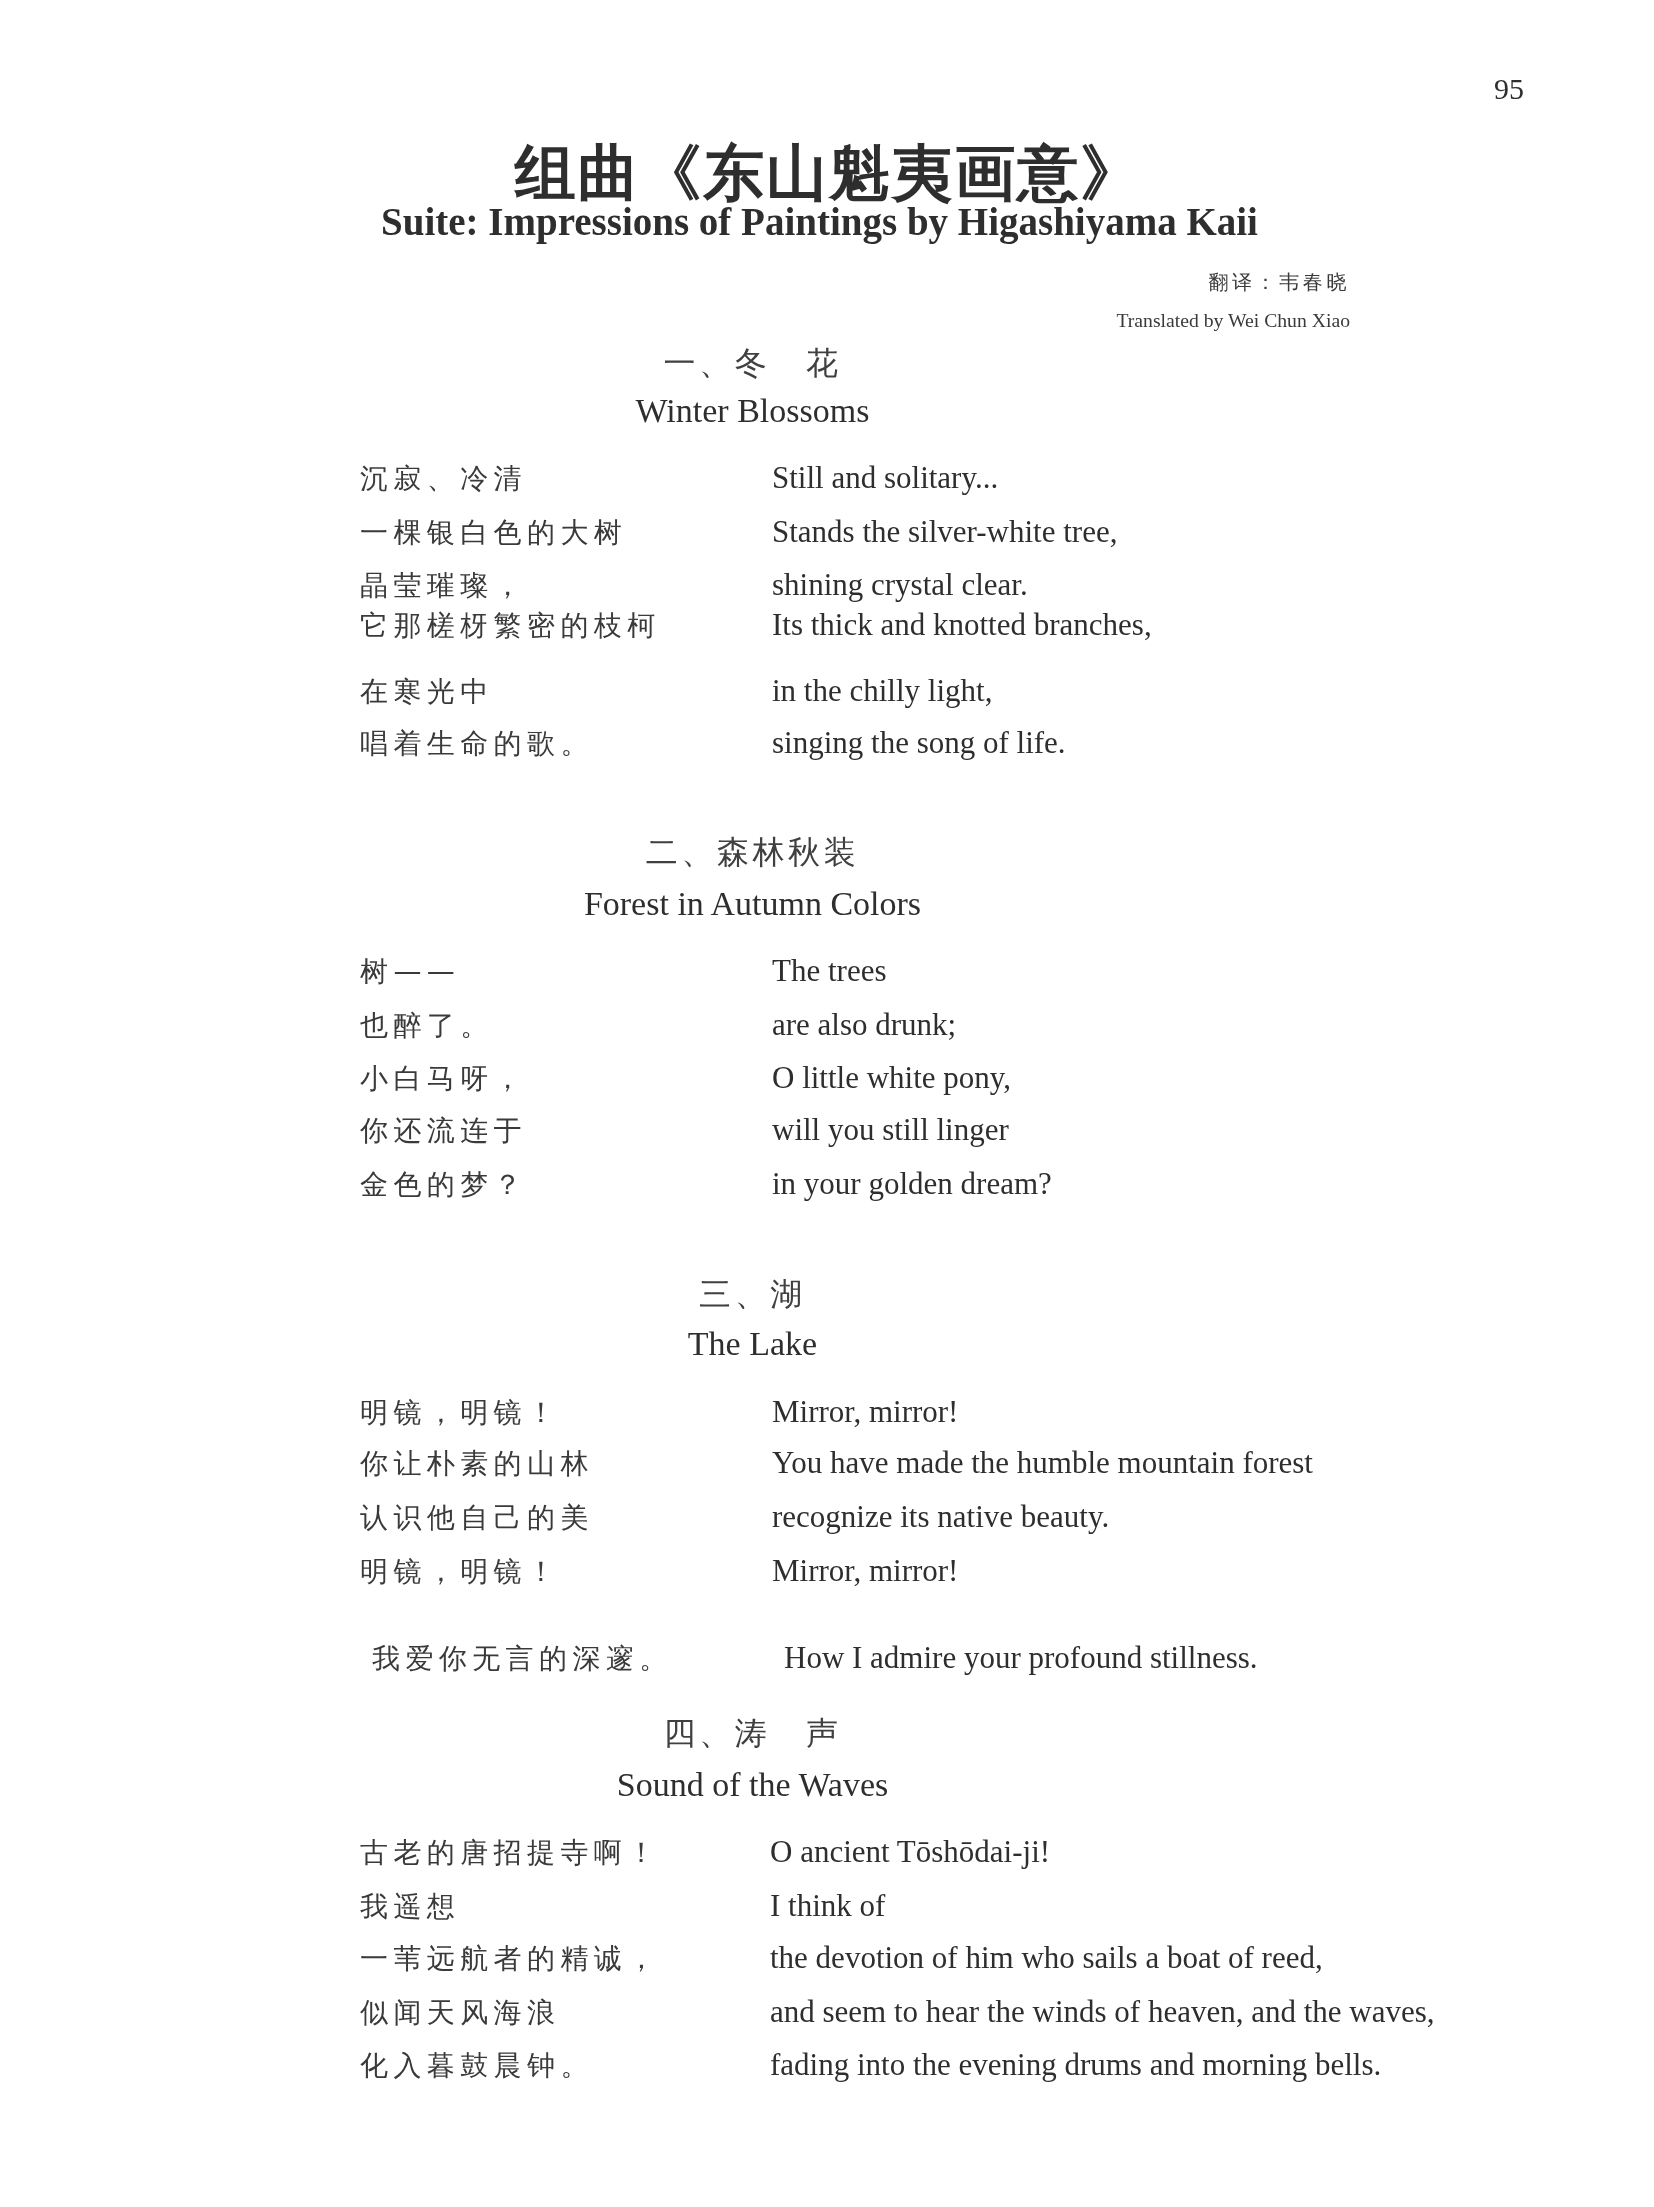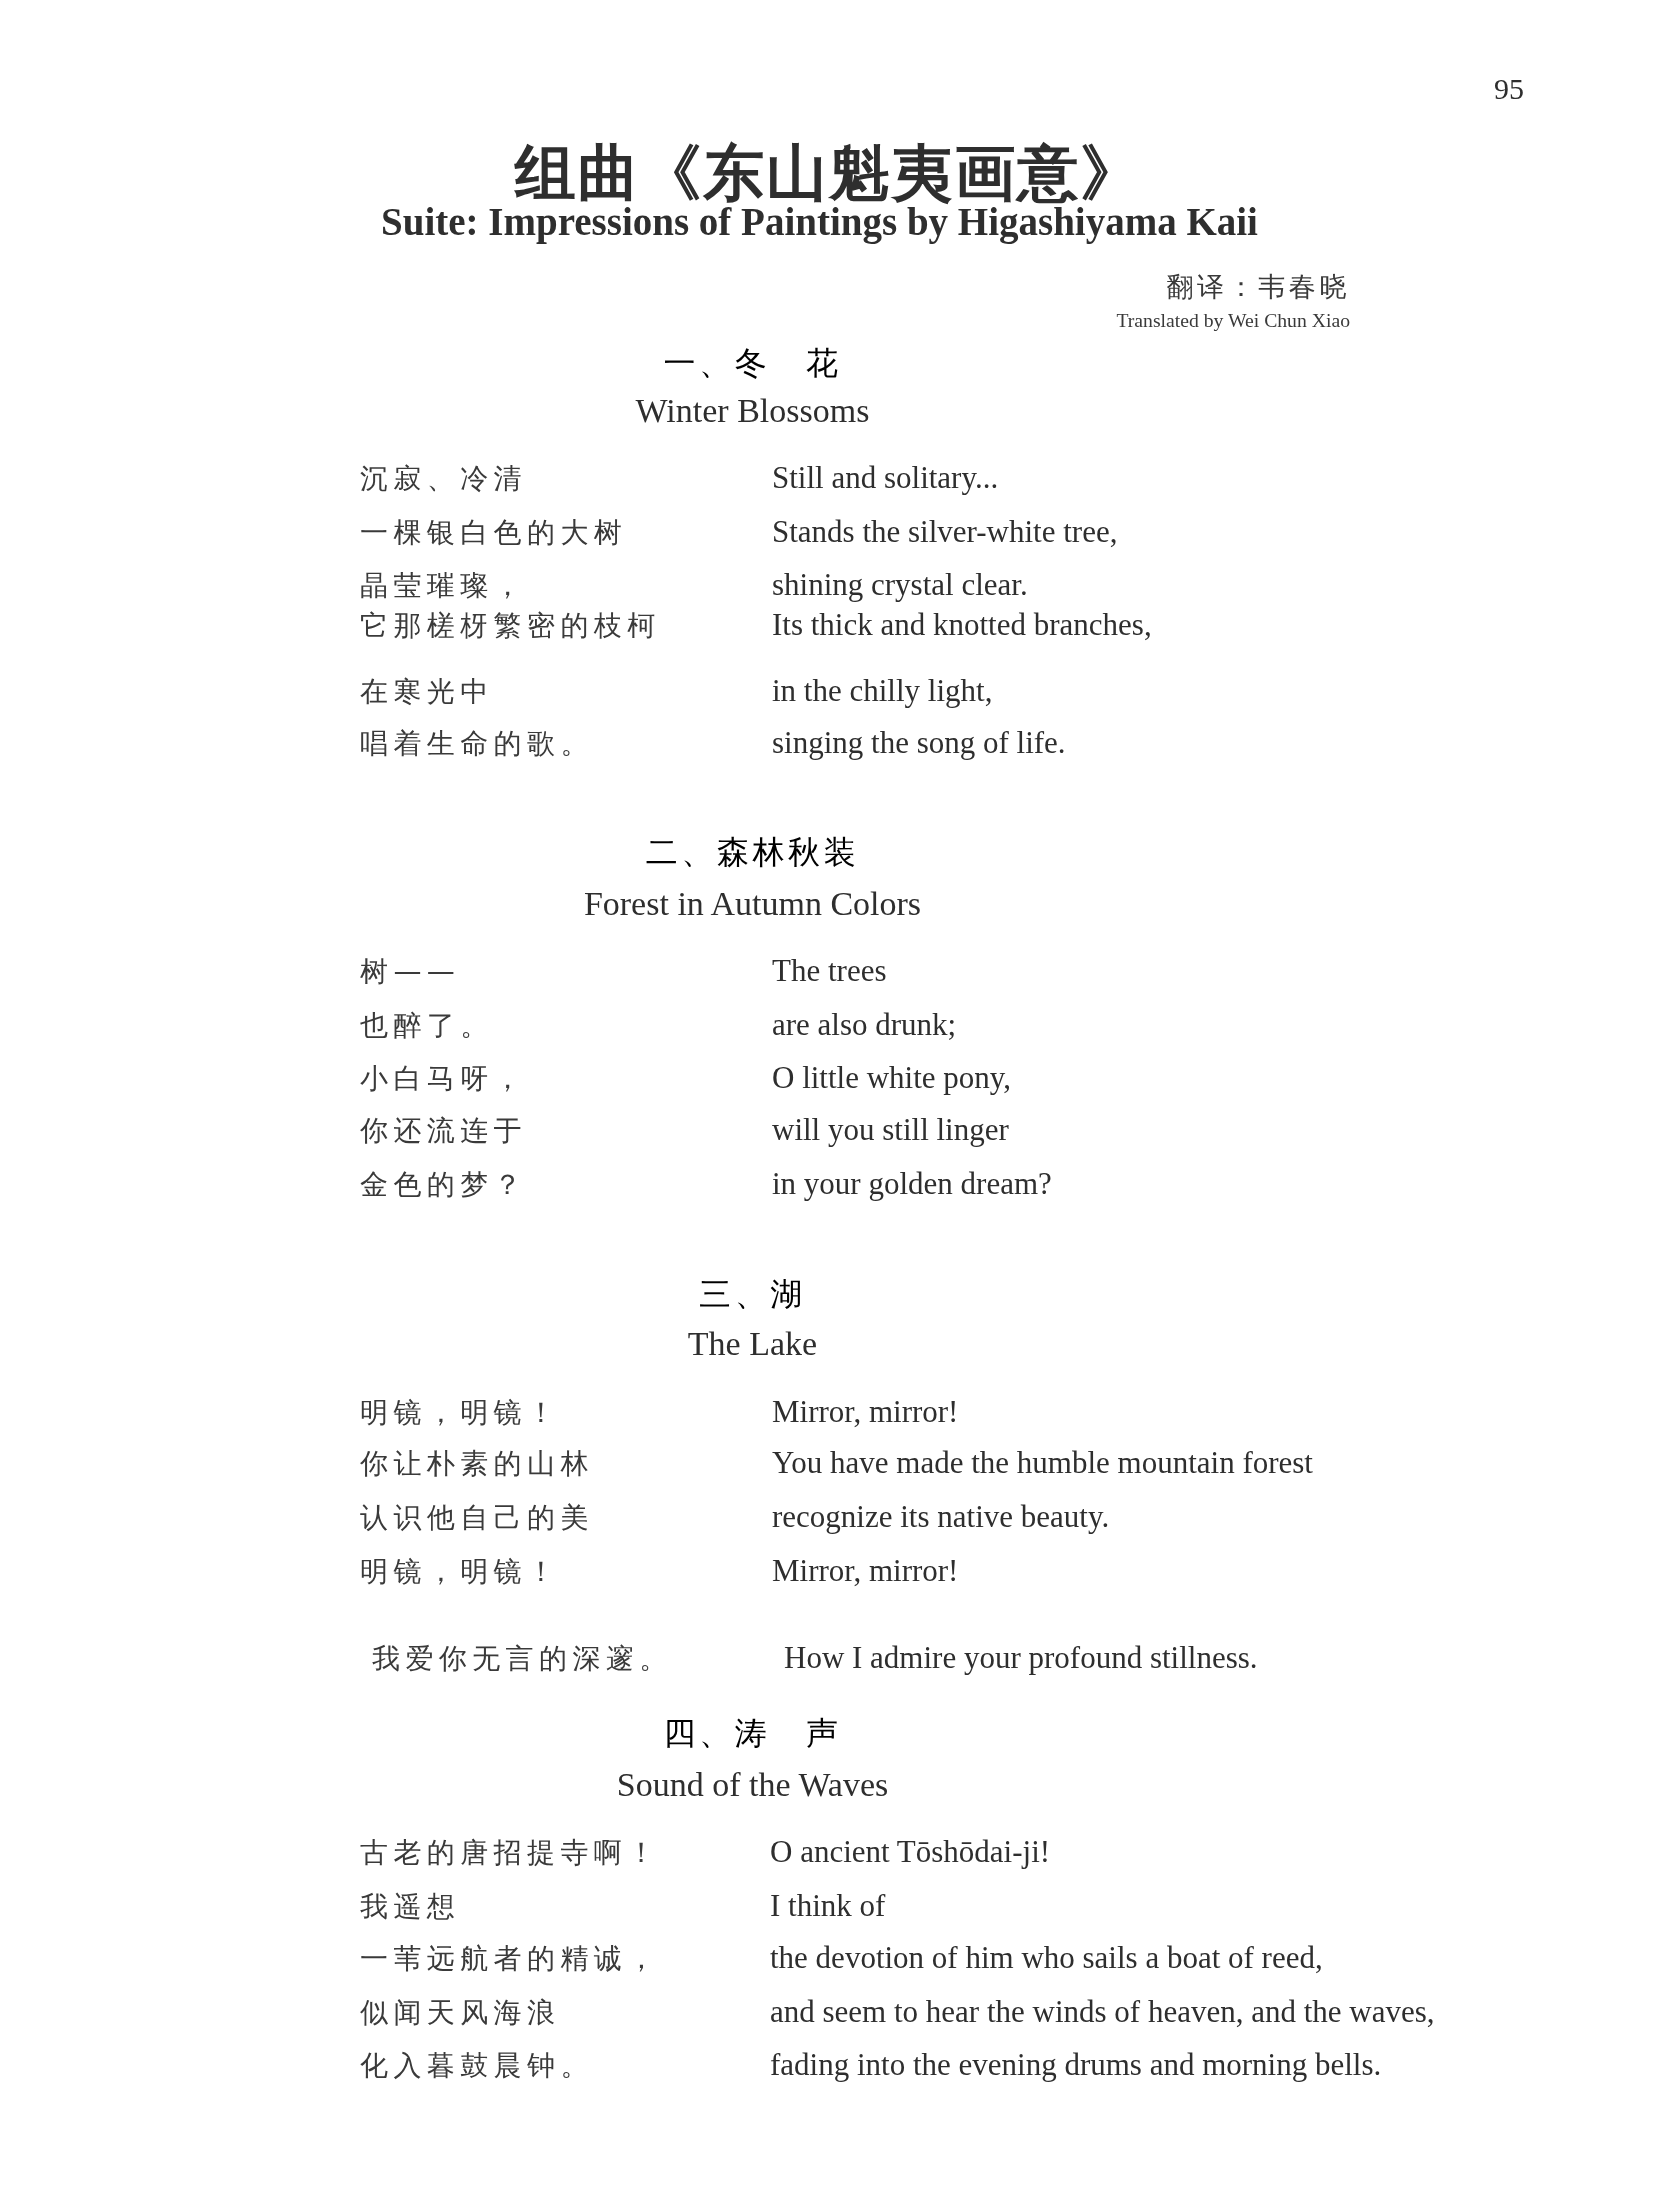--- a/index.html
+++ b/index.html
@@ -1,23 +1,23 @@
 <!DOCTYPE html>
 <html style="font-size:14.3px"><head>
   <meta charset="utf-8">
   <style>
     html, body { margin: 0; padding: 0; background: #ffffff; }
     body { width: 1654px; height: 2208px; position: relative; overflow: hidden; color: #2e2e2e; }
     .serif { font-family: "Liberation Serif", "DejaVu Serif", serif; }
     .page-num { position: absolute; left: 1494px; top: 72px; font-size: 30px; font-weight: normal; }
     .title-zh { position: absolute; left: 0; width: 1654px; top: 133px; text-align: center; font-size: 61px; font-weight: bold; letter-spacing: 1.8px; font-family: "DejaVu Serif", serif; padding-left: 1.8px; }
     .title-en { position: absolute; left: 0; width: 1639px; top: 199px; text-align: center; font-size: 39px; font-weight: bold; }
-    .translator-zh { position: absolute; right: 304px; top: 269px; font-size: 27px; letter-spacing: 3.6px; font-family: "DejaVu Sans", sans-serif; font-weight: normal; color: #3a3a3a; }
+    .translator-zh { position: absolute; right: 304px; top: 269px; font-size: 20px; letter-spacing: 3.6px; font-family: "DejaVu Sans", sans-serif; font-weight: normal; color: #3a3a3a; }
     .translator-en { position: absolute; right: 304px; top: 309px; font-size: 19.7px; color: #3a3a3a; }
-    .sec-zh { position: absolute; left: 0; width: 1505px; text-align: center; font-size: 32px; font-family: "DejaVu Sans", sans-serif; color: #000000; letter-spacing: 3.6px; }
+    .sec-zh { position: absolute; left: 0; width: 1505px; text-align: center; font-size: 32px; font-family: "DejaVu Sans", sans-serif; color: #404040; letter-spacing: 3.6px; }
     .sec-en { position: absolute; left: 0; width: 1505px; text-align: center; font-size: 34px; color: #2e2e2e; }
     .line { position: absolute; left: 0; width: 1654px; height: 45px; }
     .zh { position: absolute; left: 360px; font-size: 28px; letter-spacing: 5.4px; font-family: "DejaVu Sans", sans-serif; color: #3a3a3a; white-space: nowrap; }
     .en { position: absolute; left: 772px; font-size: 31px; white-space: nowrap; color: #2e2e2e; }
   </style>
 </head>
 <body>
 
 <div>
   <div class="page-num serif">95</div>

